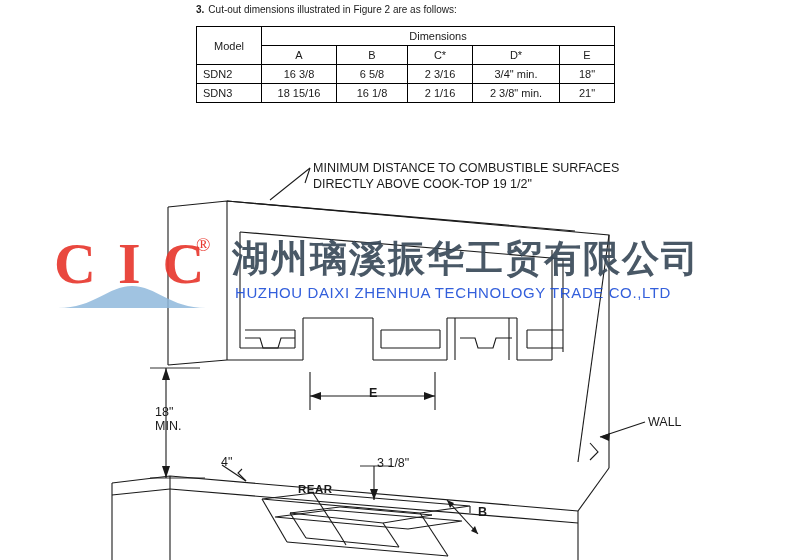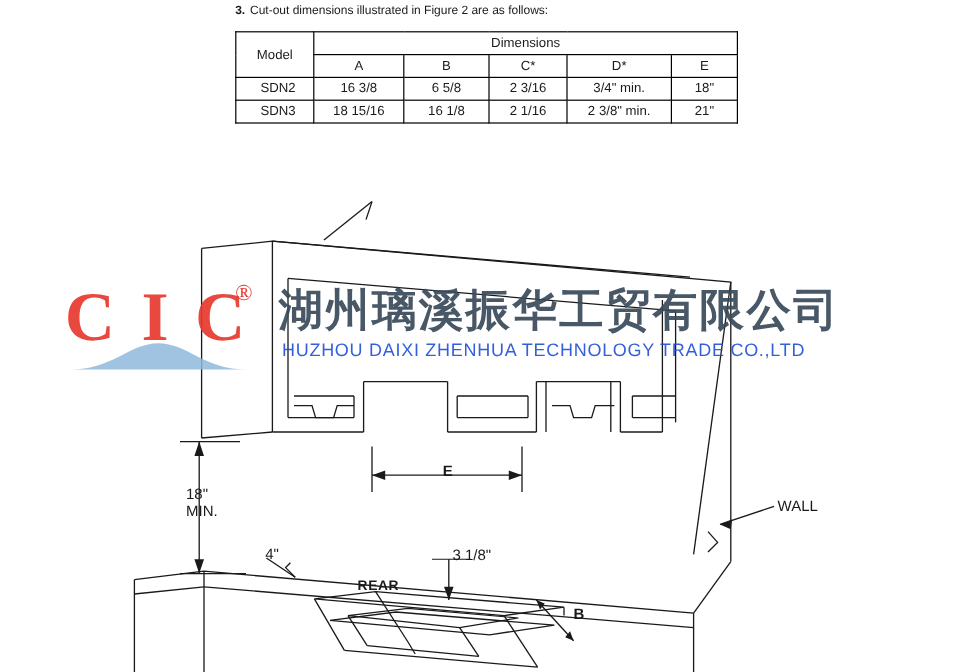--- a/index.html
+++ b/index.html
@@ -59,21 +59,21 @@
     width: 52px;
     margin-top: 40px;
   }
   table.dims .col-a { width: 62px; }
   table.dims .col-b { width: 58px; }
   table.dims .col-c { width: 52px; }
   table.dims .col-d { width: 74px; }
   table.dims .col-e { width: 42px; }
   table.dims td.left-model {
     text-align: left;
-    padding-left: 20px;
+    padding-left: 6px;
   }
 
   .footnote {
     position: absolute;
     left: 205px;
     top: 122px;
     font-size: 11px;
     white-space: nowrap;
   }
 
@@ -204,20 +204,24 @@
         <td>16 1/8</td>
         <td>2 1/16</td>
         <td>2 3/8" min.</td>
         <td>21"</td>
       </tr>
     </tbody>
       </table>
   </div>
 
 
+  <div class="callout">
+    <div>MINIMUM DISTANCE TO COMBUSTIBLE SURFACES</div>
+    <div>DIRECTLY ABOVE COOK-TOP 19 1/2"</div>
+  </div>
 
   <svg class="drawing" viewBox="0 0 800 560">
     <g fill="none" stroke="#1a1a1a" stroke-width="1.1" stroke-linejoin="miter" stroke-linecap="butt">
 
       <g>
         <path d="M310,168 L270,200"></path>
         <path d="M310,168 L305,183"></path>
       </g>
 
       <g>

